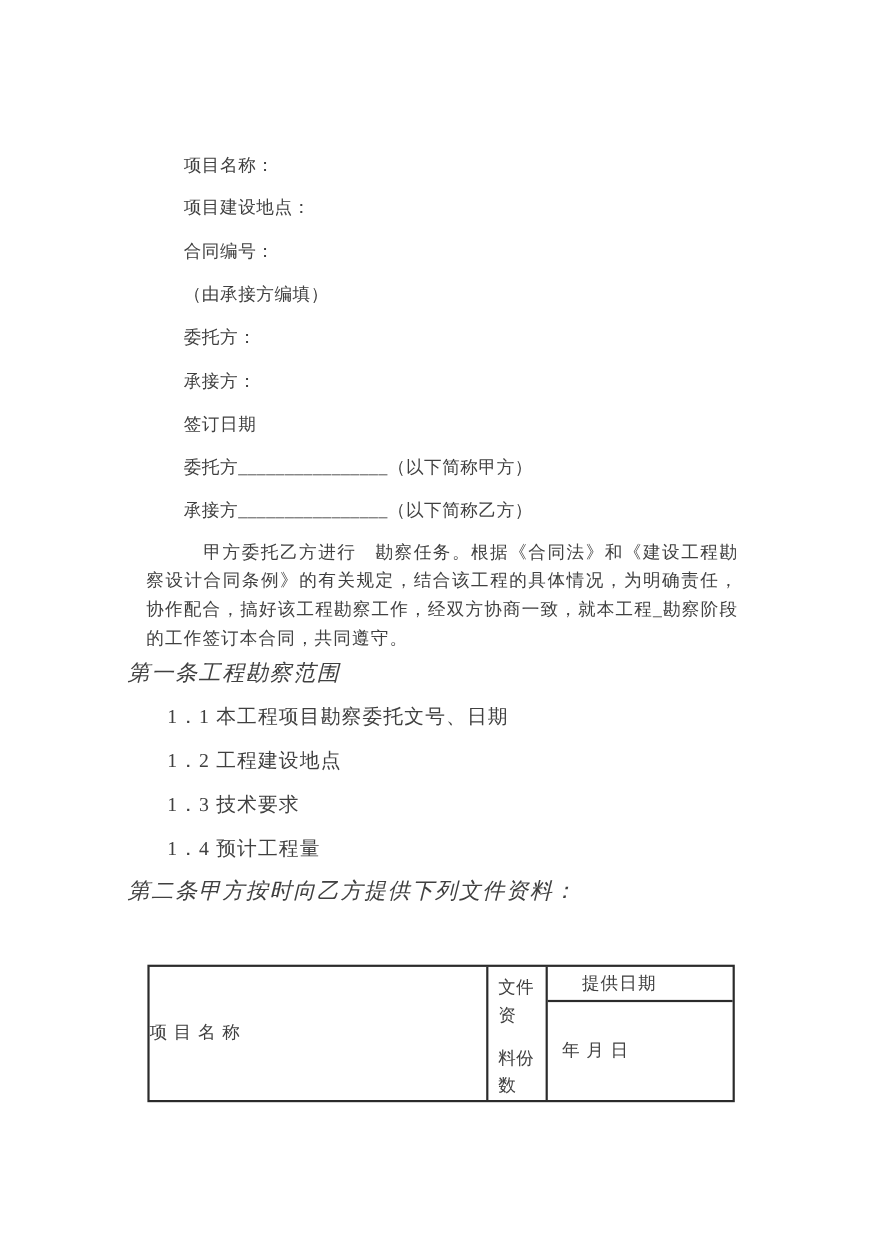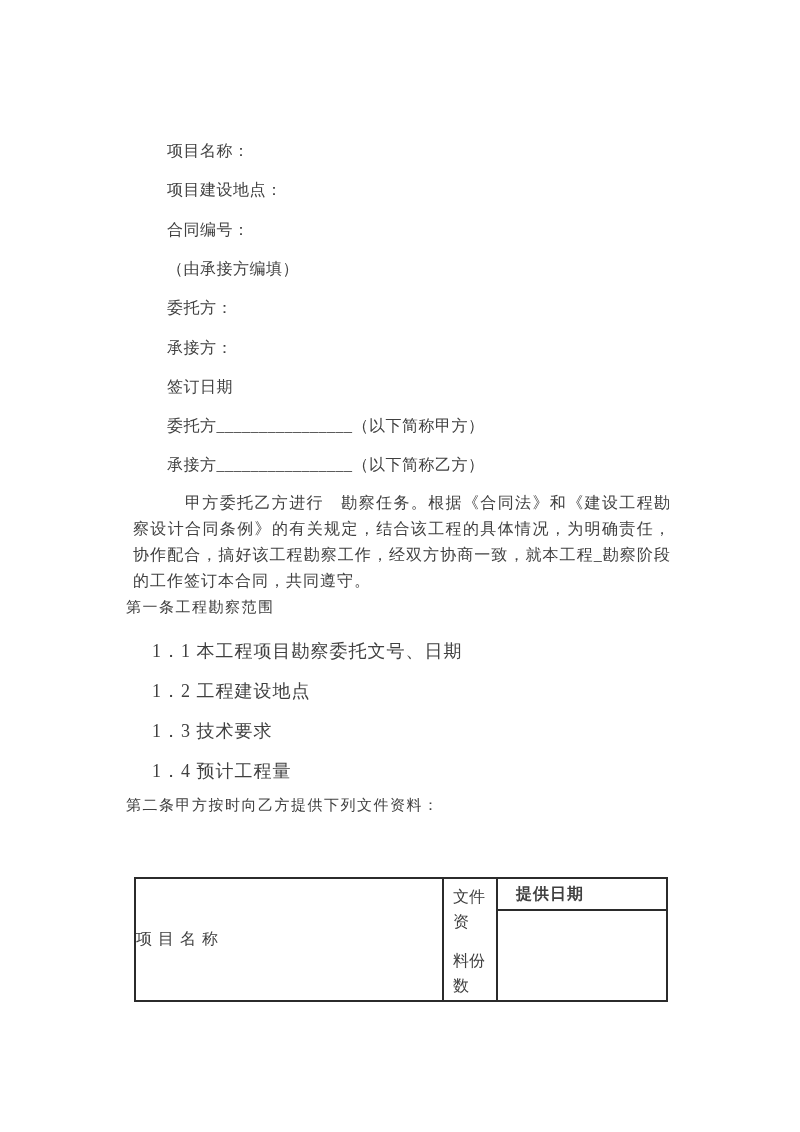--- a/index.html
+++ b/index.html
@@ -24,24 +24,25 @@
     left:133px;top:490px;
     width:538px;
     font-size:16px;
     line-height:26px;
     letter-spacing:1px;
     text-indent:52px;
     text-align:justify;
   }
   .heading{
     position:absolute;
-    left:126px;
-    font-size:15px;
+    left:116px;
+    font-size:20px;
     letter-spacing:1.5px;
     white-space:pre;
+    font-style:italic;
   }
   .item{
     position:absolute;
     left:152px;
     font-size:18px;
     letter-spacing:1px;
     white-space:pre;
     font-family:Liberation Serif, serif;
   }
   .files-table{
@@ -61,32 +62,31 @@
     padding-left:0;
     letter-spacing:1px;
   }
   .t-col2{
     width:54px;
     border-right:2px solid #2b2b2b;
     box-sizing:border-box;
     padding:7px 6px 0 9px;
     line-height:25px;
   }
-  .t-col2 .seg{margin:0 0 14px 0;word-break:break-all;font-family:Liberation Mono, monospace;}
+  .t-col2 .seg{margin:0 0 14px 0;word-break:break-all;}
   .t-col3{
     flex:1;
     display:flex;flex-direction:column;
   }
   .t-col3-top{
     height:32px;
     border-bottom:2px solid #2b2b2b;
     box-sizing:border-box;
-    padding:5px 0 0 18px;
+    padding:5px 0 0 31px;
     letter-spacing:1px;
-    font-weight:bold;
   }
   .t-col3-bottom{
     flex:1;
     display:flex;align-items:center;
     padding-left:13px;
     letter-spacing:1px;
     white-space:pre;
   }
 </style>
 </head>
@@ -120,16 +120,19 @@
       <span>项 目 名 称</span>
     </div>
     <div class="t-col2">
       <div class="seg">文件资</div>
       <div class="seg">料份数</div>
     </div>
     <div class="t-col3">
       <div class="t-col3-top">
         <span>提供日期</span>
       </div>
+      <div class="t-col3-bottom">
+        <span>年 月 日</span>
+      </div>
     </div>
   </div>
 
 </div>
 
 </body></html>

